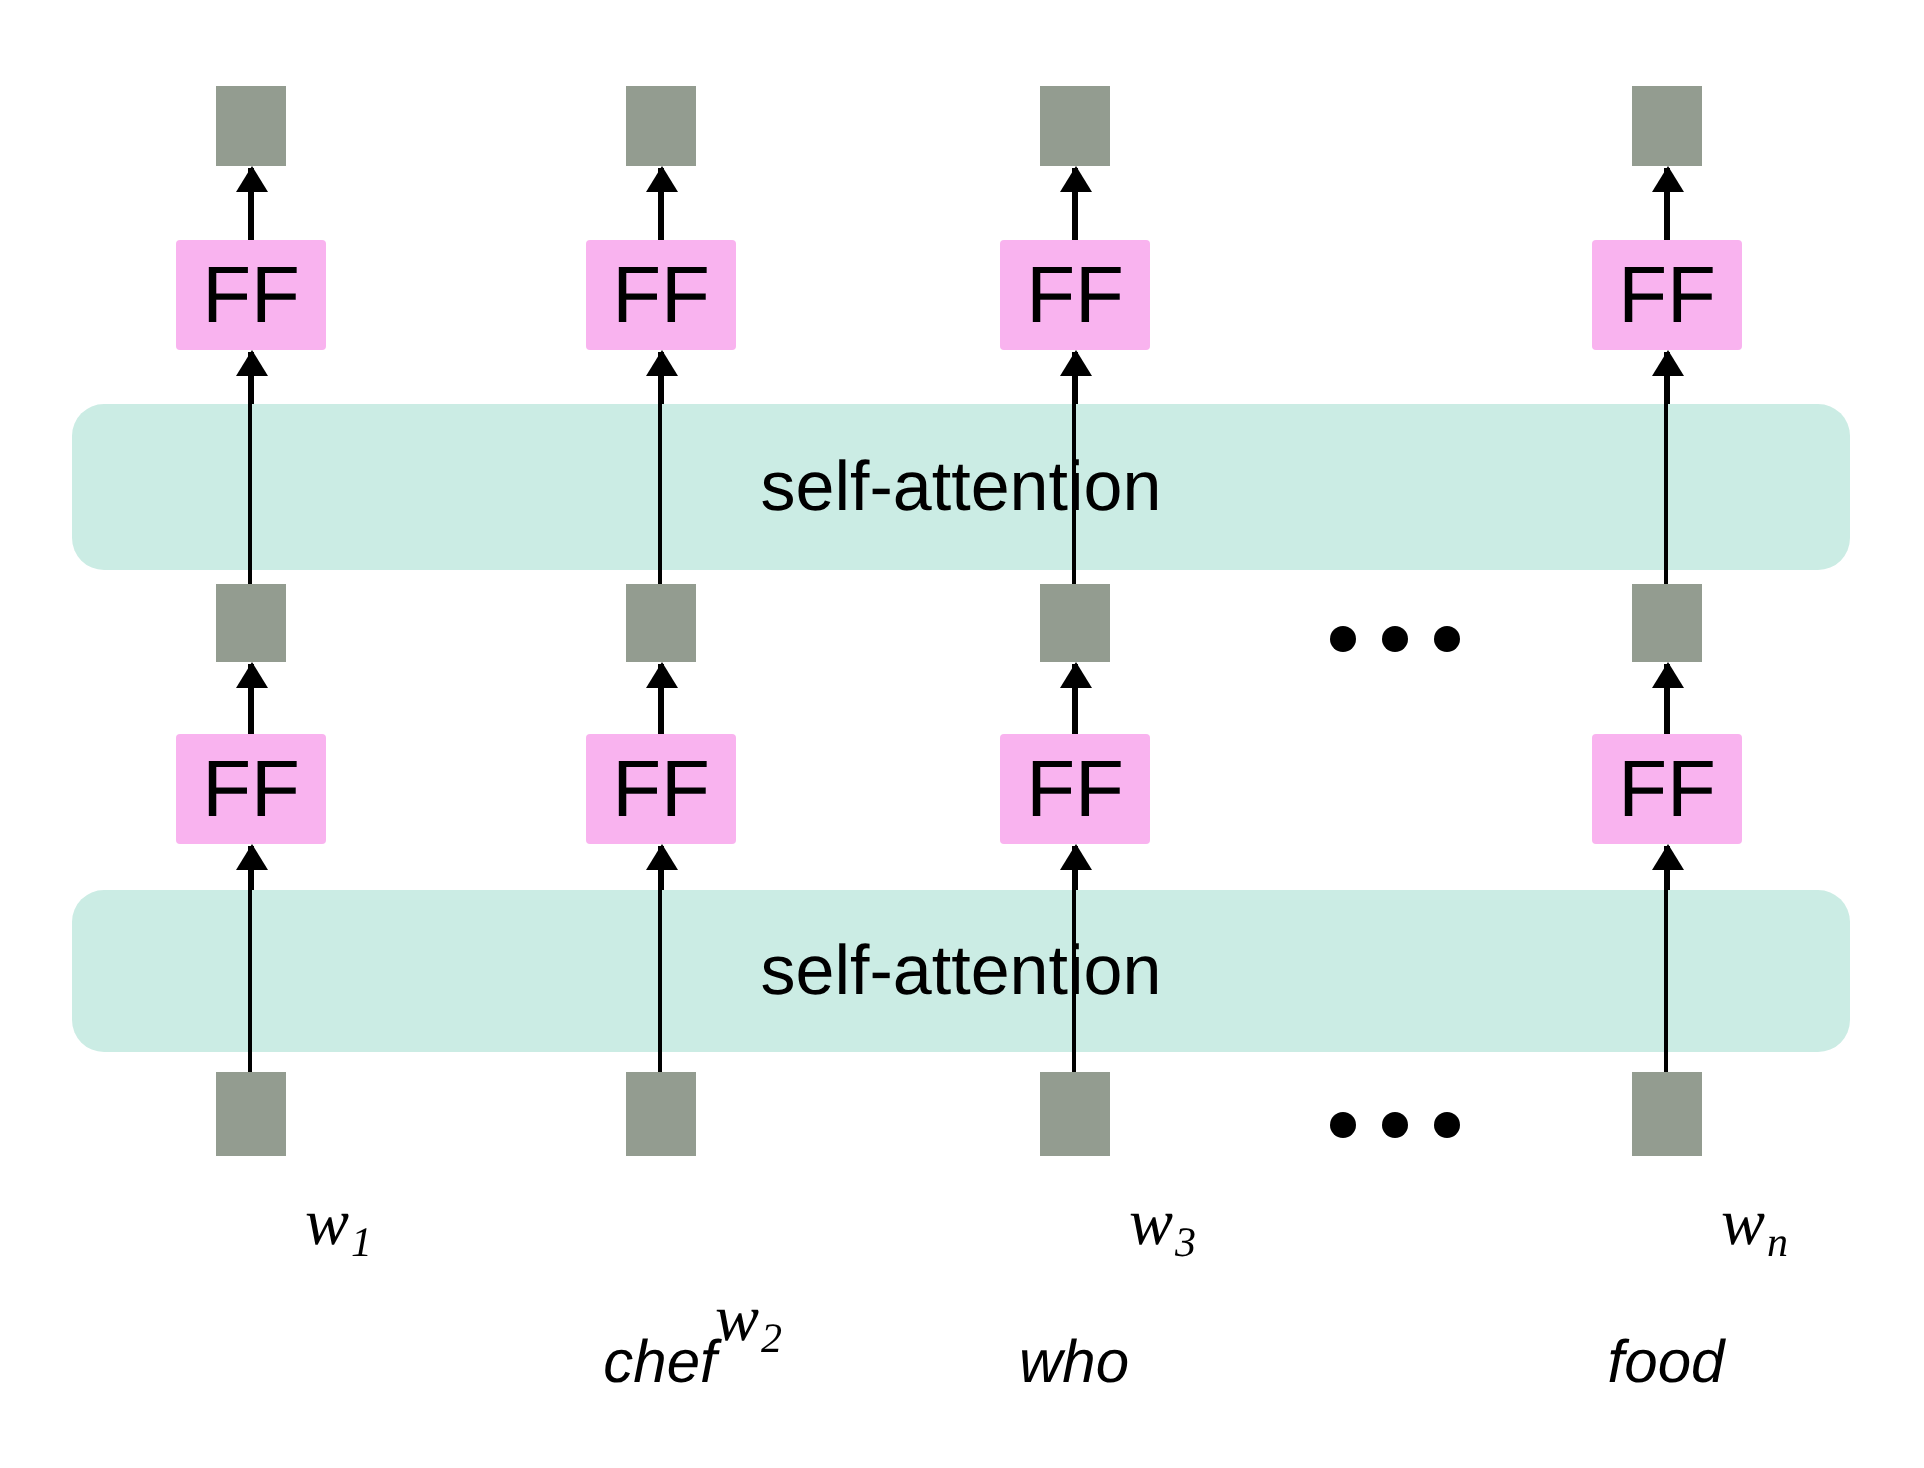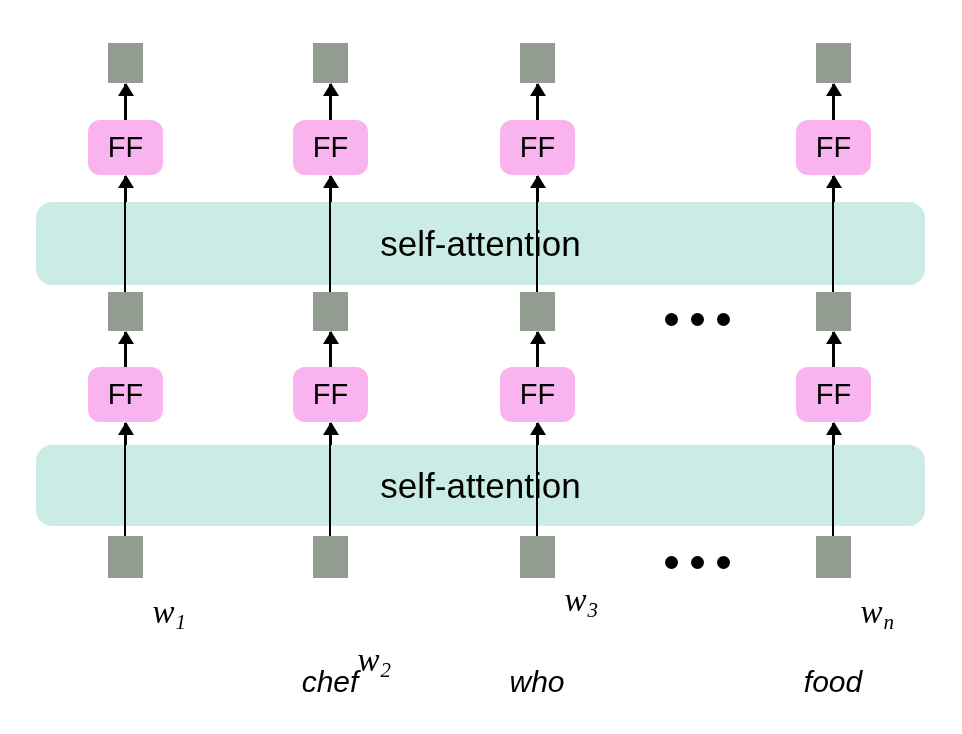--- a/index.html
+++ b/index.html
@@ -21,27 +21,27 @@
   
   .block {
     position: absolute;
     background: #939c90;
   }
 
   
   .ff {
     position: absolute;
     background: #f9b3ef;
-    border-radius: 12px;
+    border-radius: 2px;
     display: flex;
     align-items: center;
     justify-content: center;
     color: #000000;
     font-family: "Liberation Sans", sans-serif;
-    font-size: 29px;
+    font-size: 40px;
     font-weight: 400;
     letter-spacing: 0px;
     line-height: 1;
   }
 
   
   .attn {
     position: absolute;
     background: #cbece4;
     border-radius: 16px;
@@ -221,21 +221,21 @@
     <i></i>
     <i></i>
   </div>
 
   <div class="wlabel" style="left:65px; top:596px; width:120px;">
     <span>w</span><sub>1</sub>
   </div>
   <div class="wlabel" style="left:270px; top:596px; width:120px;margin-top:48px;">
     <span>w</span><sub>2</sub>
   </div>
-  <div class="wlabel" style="left:477px; top:584px; width:120px;">
+  <div class="wlabel" style="left:477px; top:596px; width:120px;">
     <span>w</span><sub>3</sub>
   </div>
   <div class="wlabel" style="left:773px; top:596px; width:120px;">
     <span>w</span><sub>n</sub>
   </div>
 
   <div class="wordlabel" style="left:477px; top:667px; width:120px;">who</div>
   <div class="wordlabel" style="left:270px; top:667px; width:120px;">chef</div>
   <div class="wordlabel" style="left:773px; top:667px; width:120px;">food</div>
 

